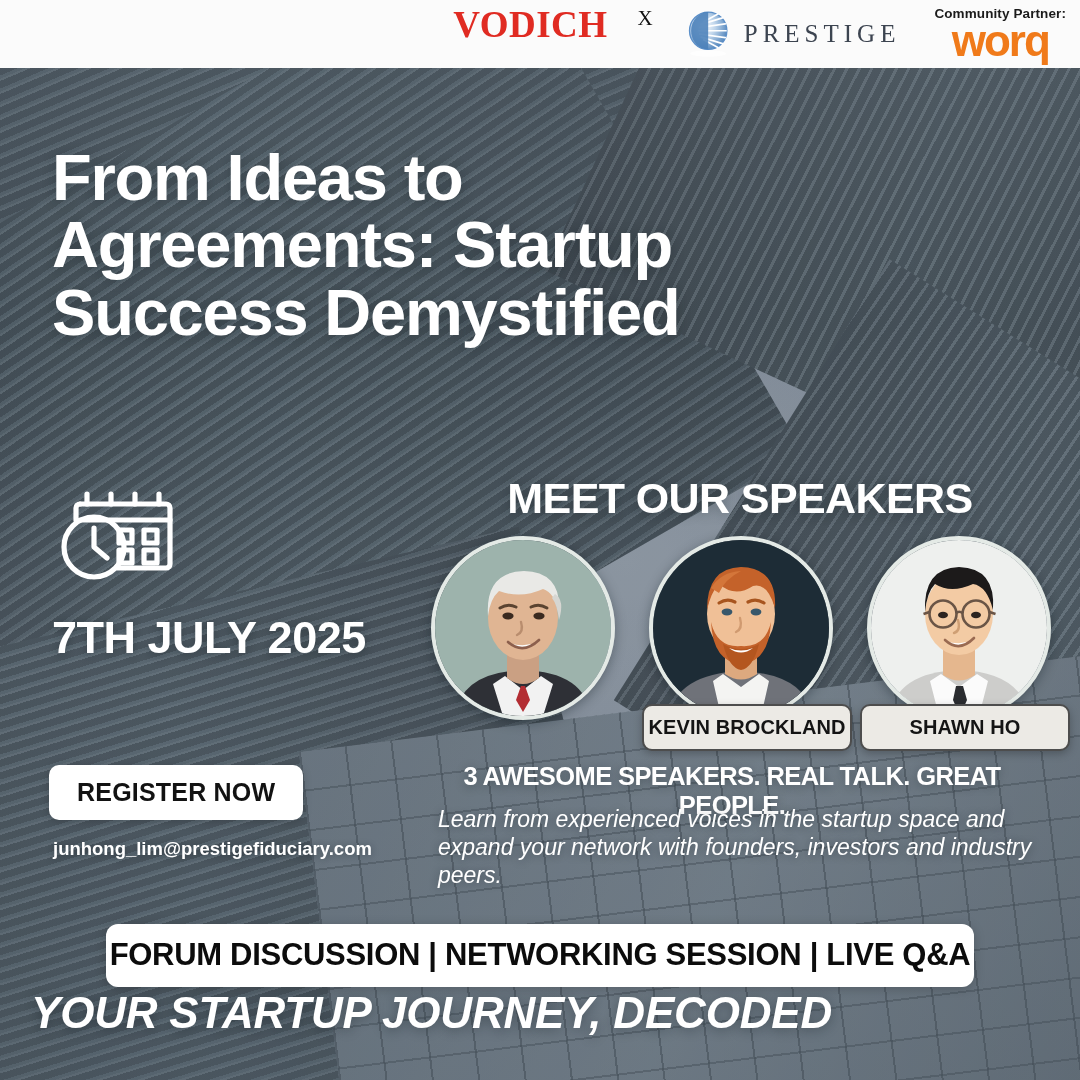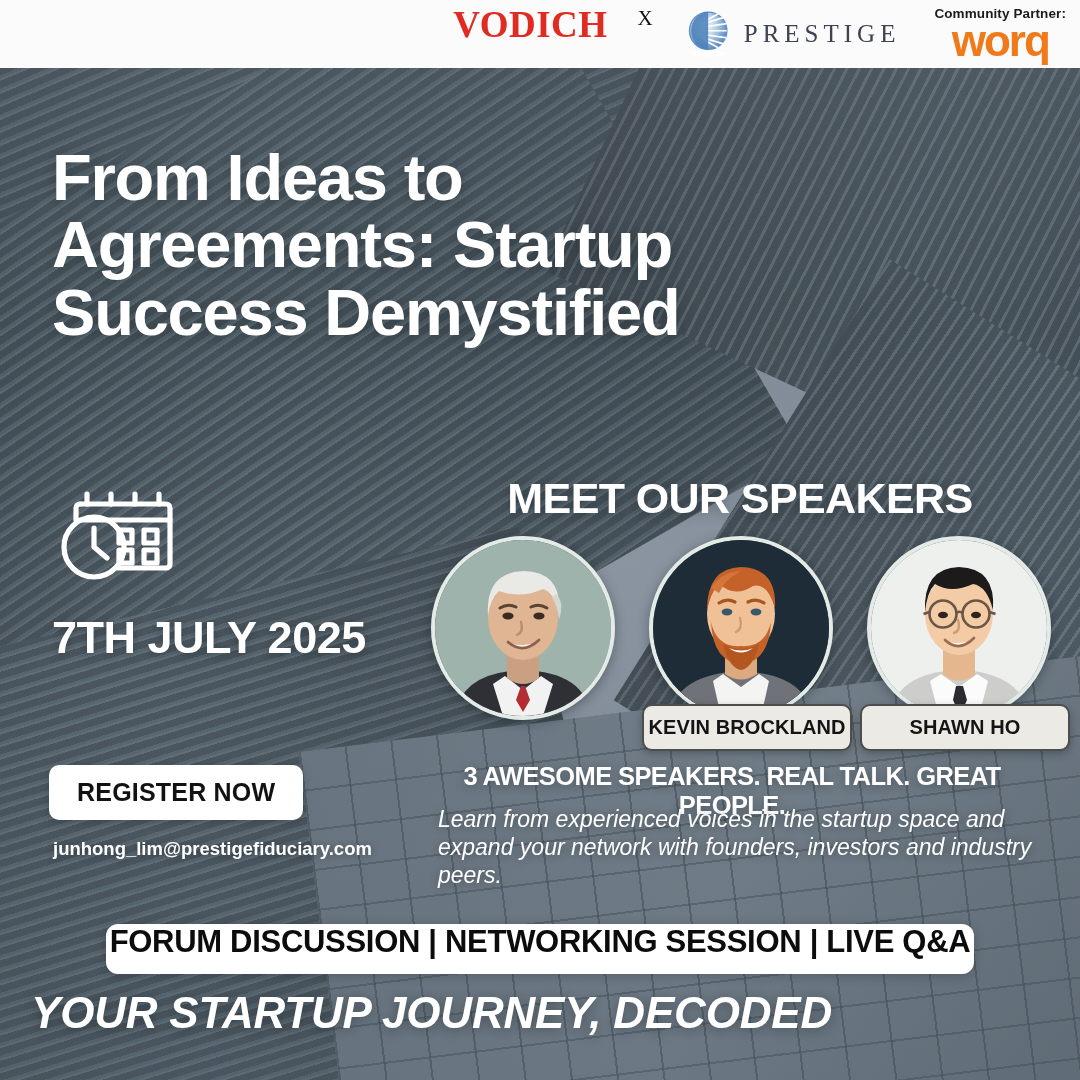--- a/index.html
+++ b/index.html
@@ -230,21 +230,21 @@
     line-height: 1.22; font-weight: 400; z-index: 20;
     text-shadow: 0 1px 8px rgba(15,25,30,0.40);
   }
 
   
   #bottom-banner {
     position: absolute; left: 106px; top: 924px; width: 868px;
     background: #ffffff; border-radius: 12px;
     text-align: center; color: #0c0c0c;
     font-size: 31px; font-weight: 700;
-    padding: 0 0 14px;
+    padding: 13px 0 14px;
     letter-spacing: -0.3px;
     z-index: 20;
     box-shadow: 0 2px 12px rgba(0,0,0,0.20);
   }
   #bottom-tagline {
     position: absolute; left: 0; top: 988px; width: 863px;
     text-align: center; color: #ffffff;
     font-size: 44px; font-weight: 700; font-style: italic;
     letter-spacing: -0.2px; z-index: 20;
     text-shadow: 0 2px 12px rgba(15,25,30,0.40);

